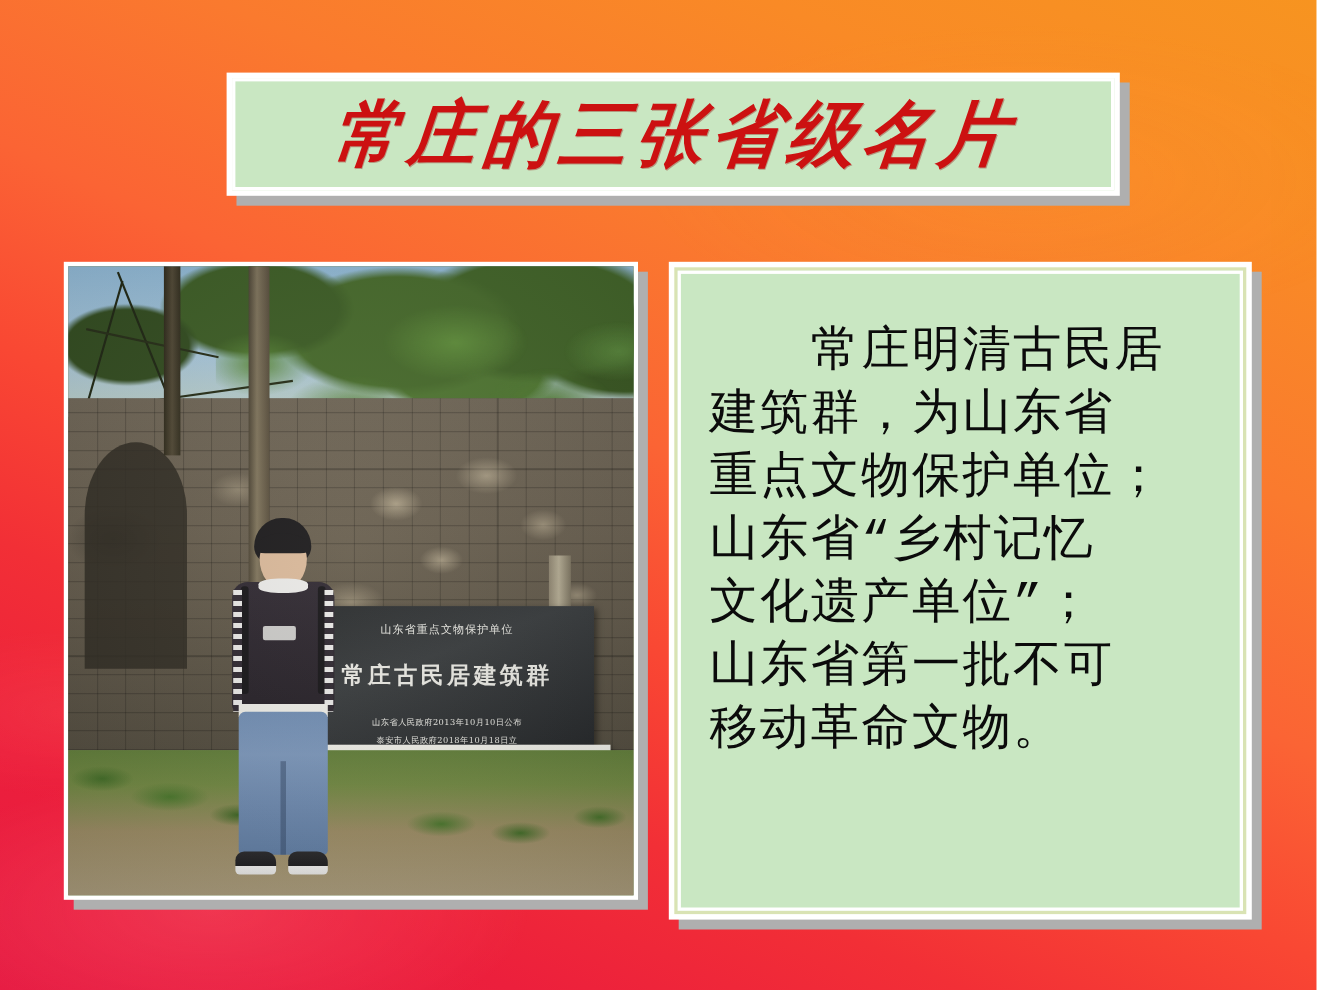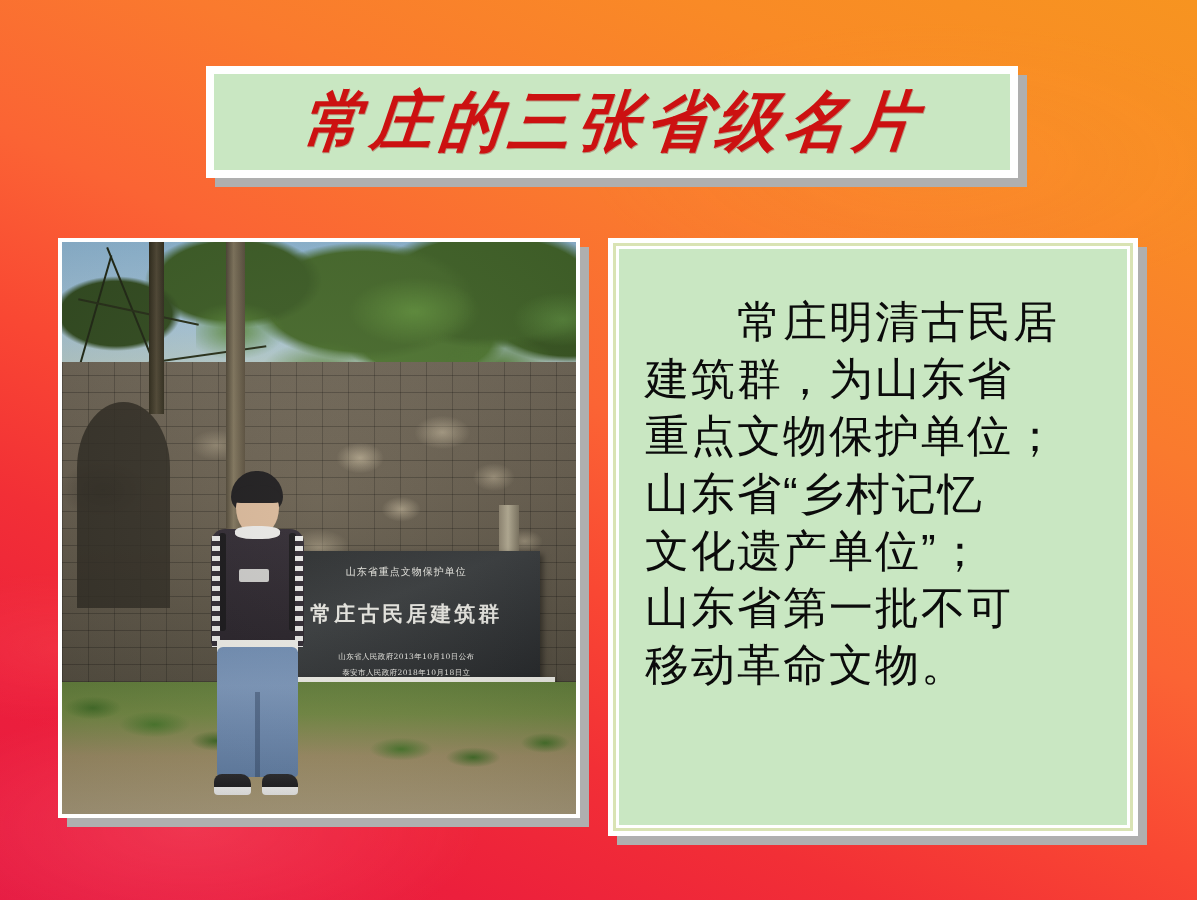--- a/index.html
+++ b/index.html
@@ -102,21 +102,21 @@
   }
   #body-inner {
     width: 100%;
     height: 100%;
     background: #C9E7C2;
     box-sizing: border-box;
     border: 3px solid #FFFFFF;
     padding: 44px 26px 20px 26px;
   }
   #body-text {
-    font-family: Liberation Sans, sans-serif;
+    font-family: Liberation Mono, monospace;
     font-size: 44px;
     line-height: 1.30;
     color: #0B0B0B;
     text-align: left;
     letter-spacing: 2px;
     white-space: pre-wrap;
     font-weight: 500;
     user-select: none;
   }
 

